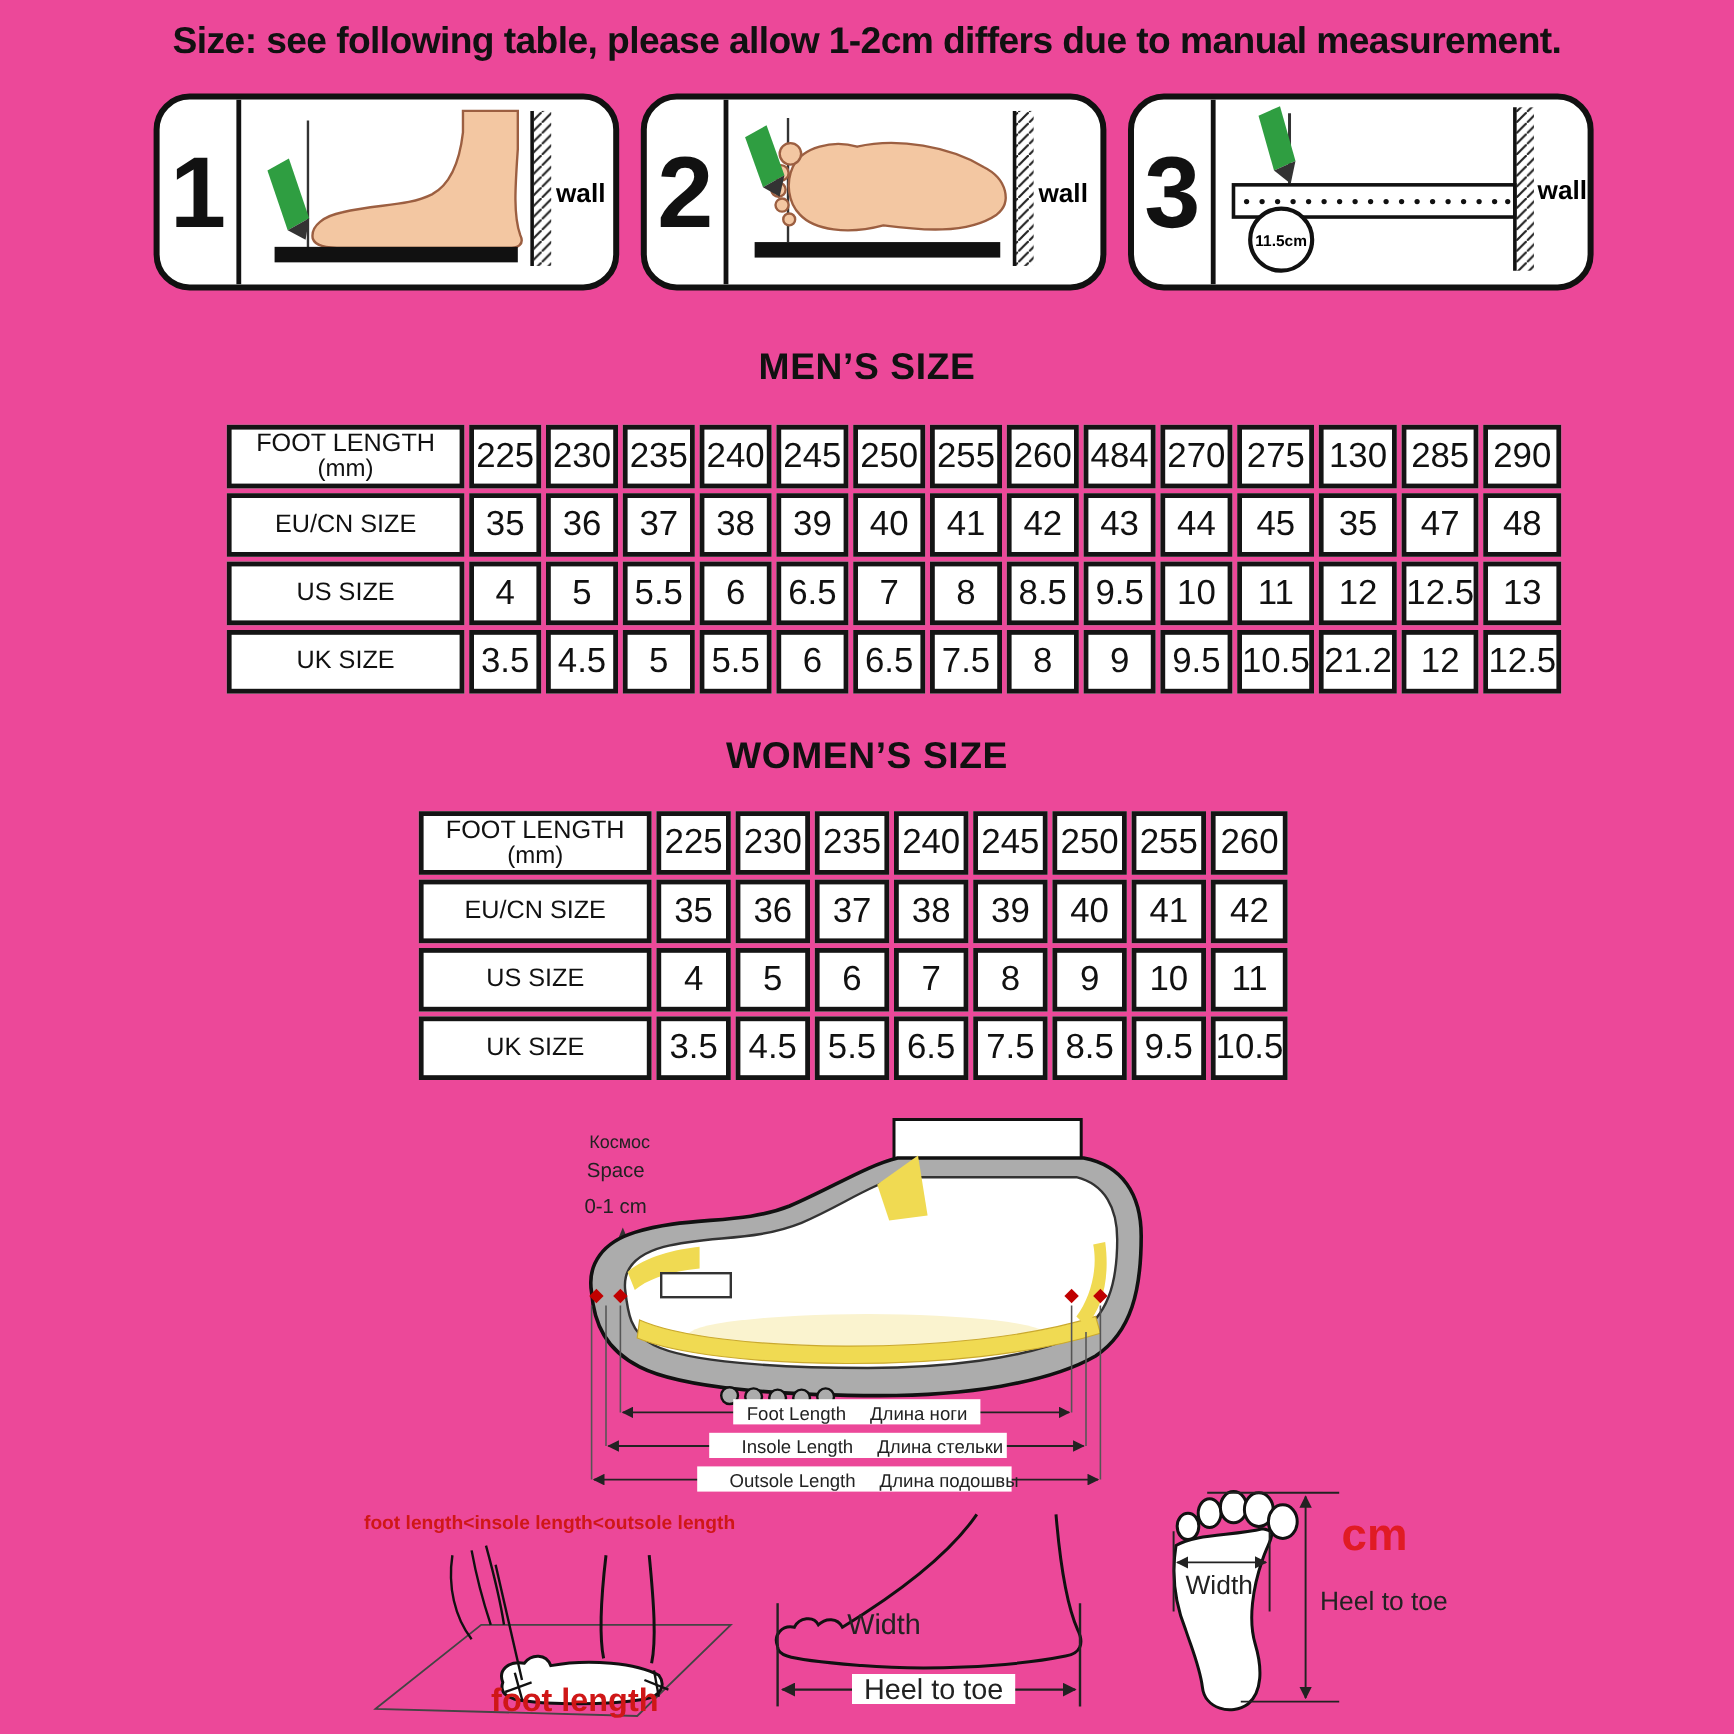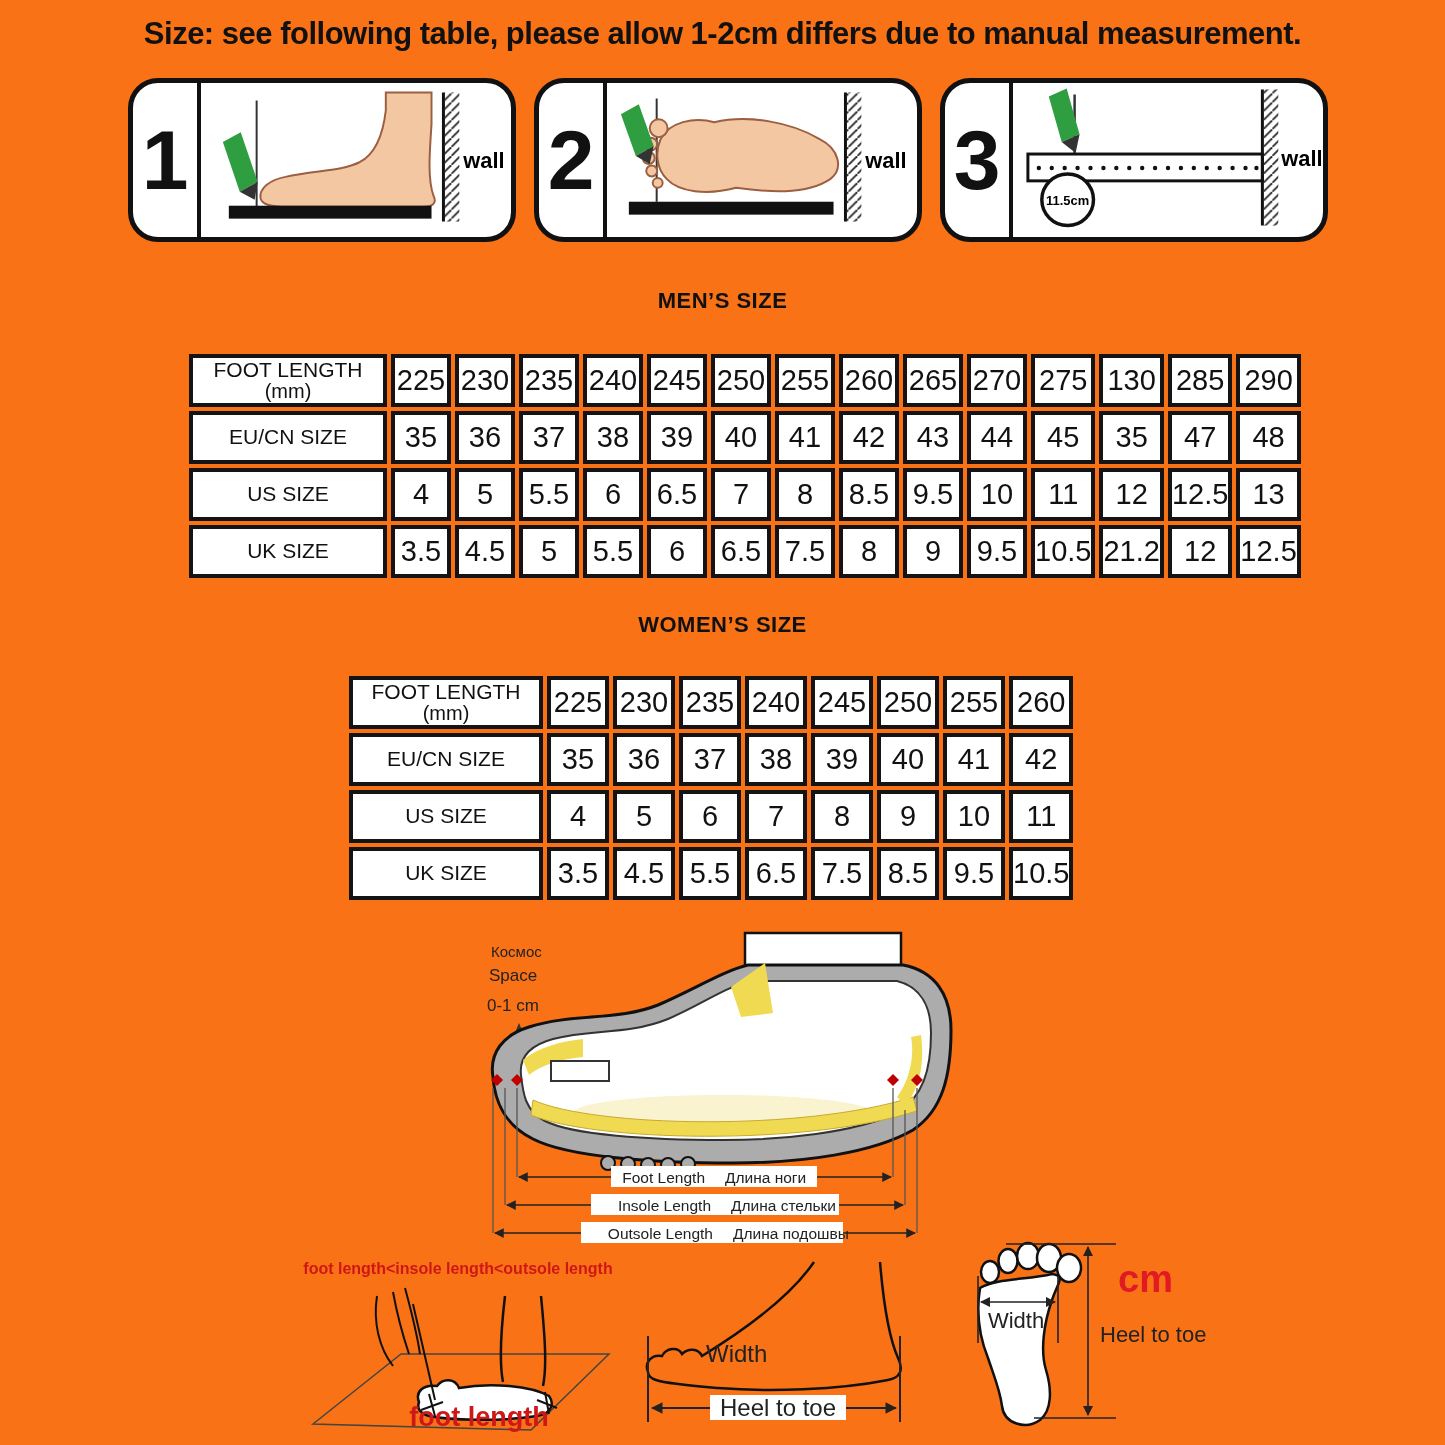--- a/index.html
+++ b/index.html
@@ -1,31 +1,31 @@
 <!DOCTYPE html>
 <html><head>
 <meta charset="utf-8">
 <style>
   html,body{margin:0;padding:0;background:#fff;}
   body{font-family:"Liberation Sans","DejaVu Sans",sans-serif;color:#111;}
-  .page{position:relative;width:1445px;height:1445px;background:#f97316;overflow:hidden;}
+  .page{position:relative;width:1445px;height:1445px;background:#ec4899;overflow:hidden;}
 
   .main-title{position:absolute;top:16px;left:0;width:100%;text-align:center;
     font-size:31px;font-weight:800;letter-spacing:-0.5px;}
 
   .panels{position:absolute;top:78px;left:128px;width:1210px;display:flex;gap:18px;}
   .panel{flex:0 0 388px;height:164px;border:5px solid #111;border-radius:30px;
     display:flex;overflow:hidden;background:#fff;box-sizing:border-box;}
   .panel-num{width:64px;border-right:4px solid #111;display:flex;align-items:center;
     justify-content:center;font-size:84px;font-weight:800;line-height:1;}
   .panel-art{flex:1;}
   .panel-art svg{width:100%;height:100%;display:block;}
 
   .section-title{position:absolute;left:0;width:100%;text-align:center;
-    font-size:22px;font-weight:800;letter-spacing:0.5px;}
+    font-size:31px;font-weight:800;letter-spacing:0.5px;}
   #mens-title{top:288px;}
   #womens-title{top:612px;text-align:center;}
 
   table.sizes{border-collapse:separate;border-spacing:4px;position:absolute;}
   table.sizes th,table.sizes td{border:4px solid #141414;background:#fff;text-align:center;
     vertical-align:middle;padding:0;height:45px;}
   table.sizes td{font-size:29px;font-weight:400;}
   th.rowlabel{font-weight:400;font-size:21px;line-height:1.05;}
   th.rowlabel .sub{font-size:20px;}
   #mens-table{top:350px;left:185px;}
@@ -149,21 +149,21 @@
             <div class="sub">(mm)</div>
           </th>
           <td>225</td>
           <td>230</td>
           <td>235</td>
           <td>240</td>
           <td>245</td>
           <td>250</td>
           <td>255</td>
           <td>260</td>
-          <td>265</td>
+          <td>484</td>
           <td>270</td>
           <td>275</td>
           <td>130</td>
           <td>285</td>
           <td>290</td>
         </tr>
         <tr>
           <th class="rowlabel">
             <div>EU/CN SIZE</div>
           </th>

